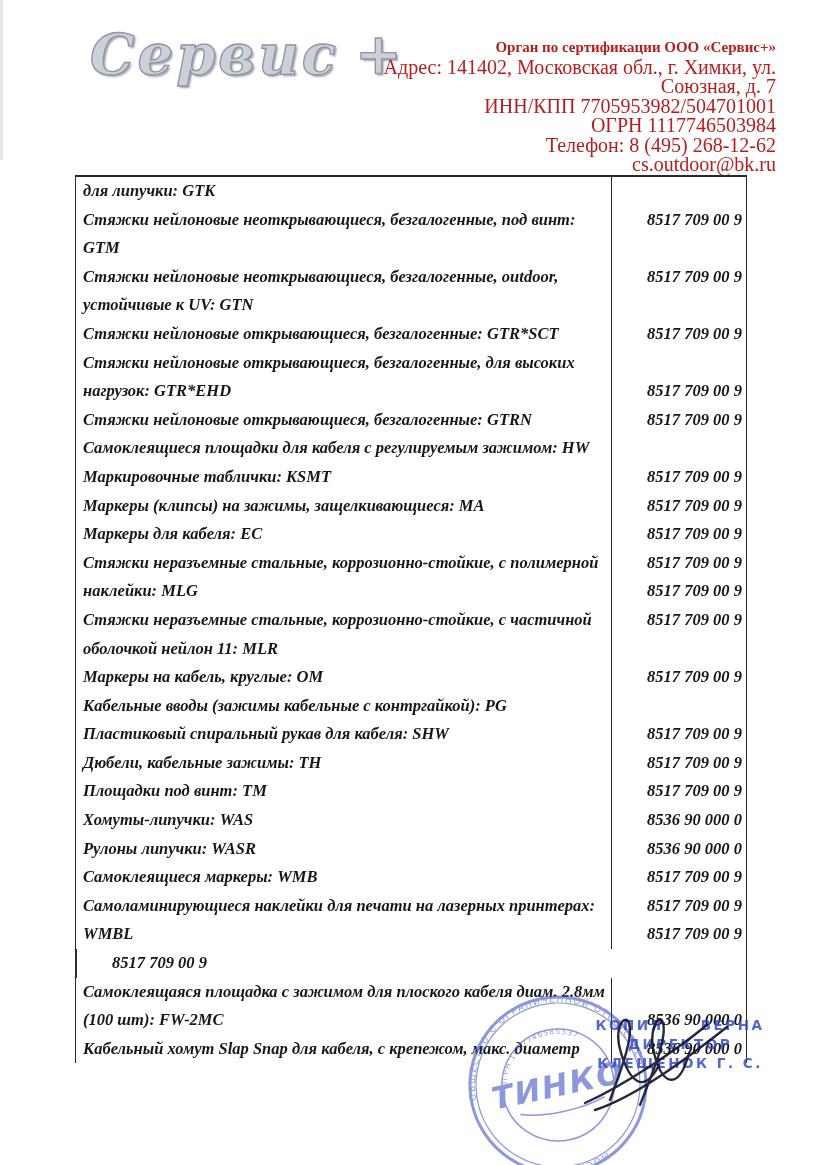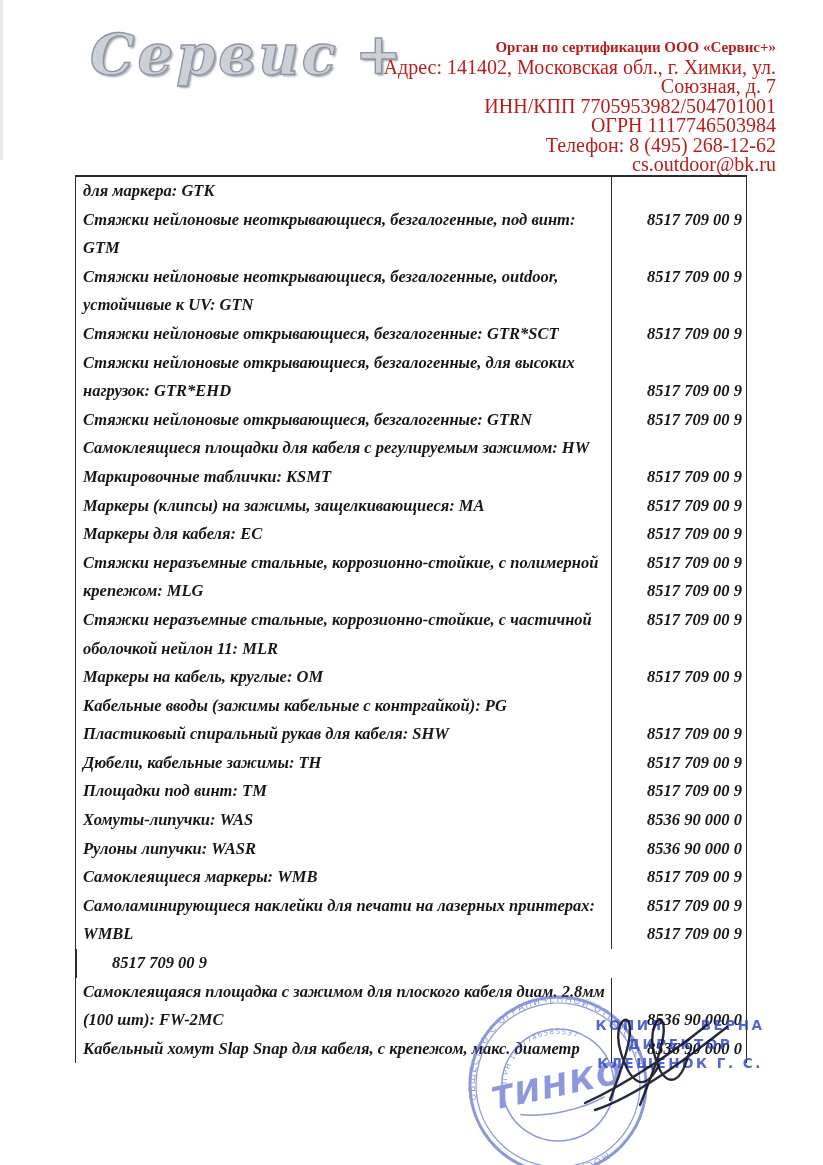--- a/index.html
+++ b/index.html
@@ -76,21 +76,21 @@
     <div class="hline">Адрес: 141402, Московская обл., г. Химки, ул. Союзная, д. 7</div>
     <div class="hline">ИНН/КПП 7705953982/504701001</div>
     <div class="hline">ОГРН 1117746503984</div>
     <div class="hline">Телефон: 8 (495) 268-12-62</div>
     <div class="hline">cs.outdoor@bk.ru</div>
   </div>
 
 <div class="table">
   <div id="table-rows">
       <div class="trow">
-        <div class="tdesc">для маркера: GTK</div>
+        <div class="tdesc">для липучки: GTK</div>
         <div class="tcode"></div>
       </div>
       <div class="trow">
         <div class="tdesc">Стяжки нейлоновые неоткрывающиеся, безгалогенные, под винт:</div>
         <div class="tcode">8517 709 00 9</div>
       </div>
       <div class="trow">
         <div class="tdesc">GTM</div>
         <div class="tcode"></div>
       </div>
@@ -132,21 +132,21 @@
       </div>
       <div class="trow">
         <div class="tdesc">Маркеры для кабеля: EC</div>
         <div class="tcode">8517 709 00 9</div>
       </div>
       <div class="trow">
         <div class="tdesc">Стяжки неразъемные стальные, коррозионно-стойкие, с полимерной</div>
         <div class="tcode">8517 709 00 9</div>
       </div>
       <div class="trow">
-        <div class="tdesc">крепежом: MLG</div>
+        <div class="tdesc">наклейки: MLG</div>
         <div class="tcode">8517 709 00 9</div>
       </div>
       <div class="trow">
         <div class="tdesc">Стяжки неразъемные стальные, коррозионно-стойкие, с частичной</div>
         <div class="tcode">8517 709 00 9</div>
       </div>
       <div class="trow">
         <div class="tdesc">оболочкой нейлон 11: MLR</div>
         <div class="tcode"></div>
       </div>

